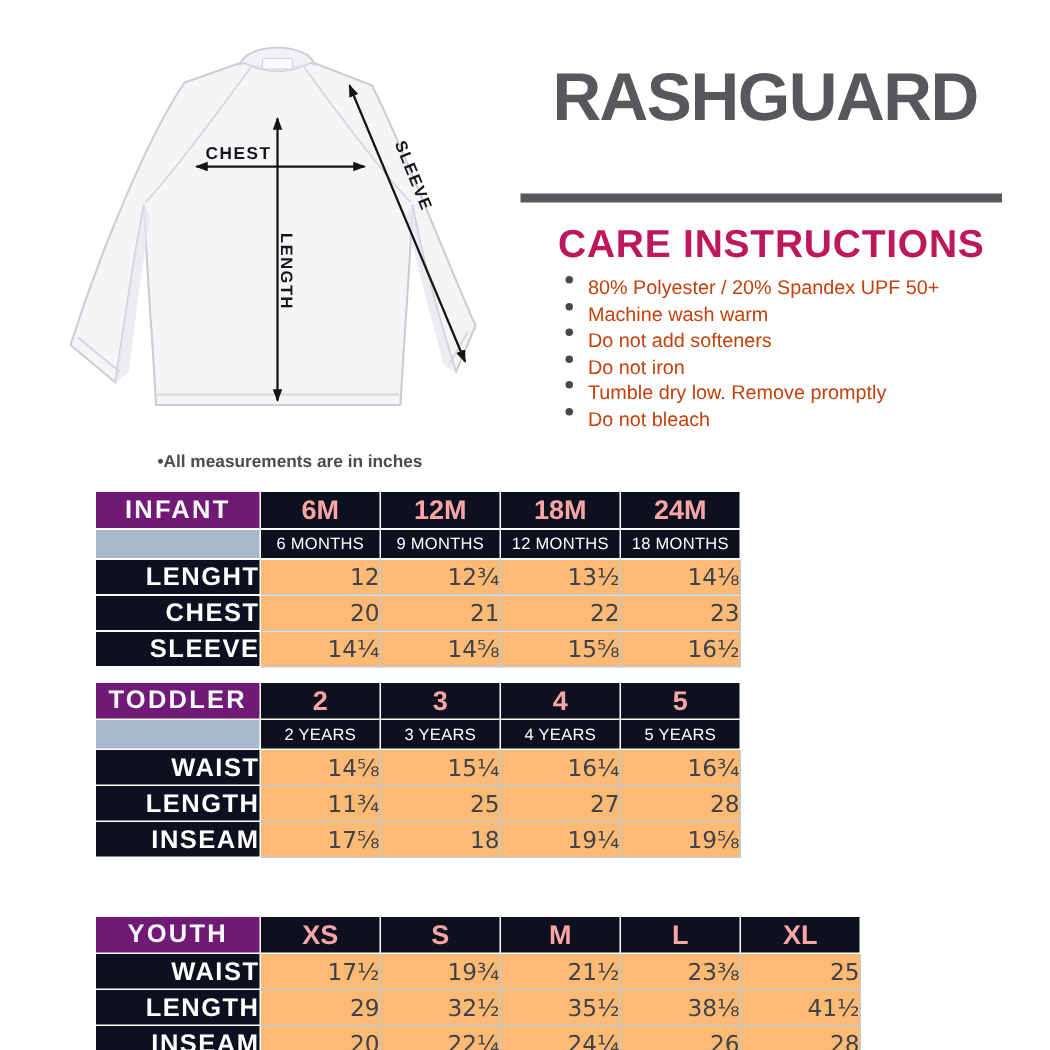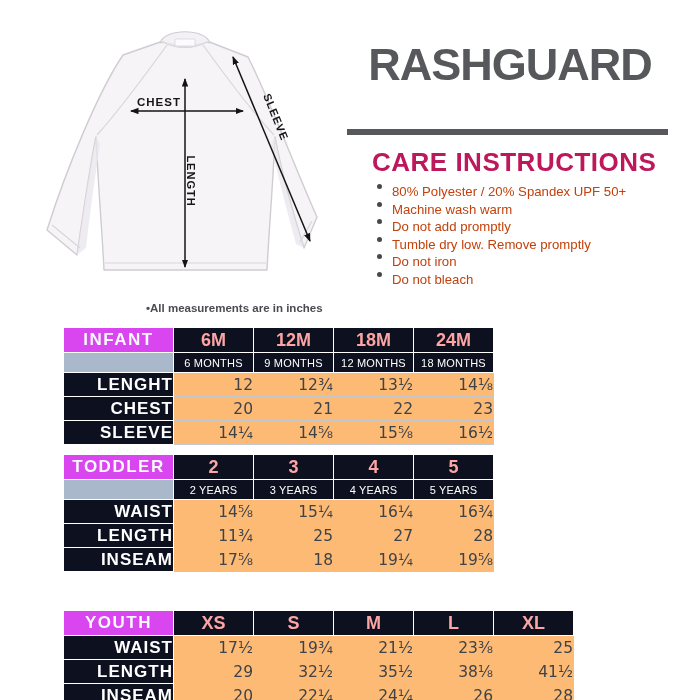--- a/index.html
+++ b/index.html
@@ -10,26 +10,26 @@
   .title{position:absolute;left:348px;top:44px;width:324px;text-align:center;
          color:#57585c;font-weight:bold;font-size:45px;line-height:41px;letter-spacing:-1px;}
   .divider{position:absolute;left:347px;top:129px;width:321px;height:6px;background:#57585c;}
   .care-heading{position:absolute;left:372px;top:147px;width:300px;color:#be185d;
                 font-weight:bold;font-size:26px;letter-spacing:0.5px;}
   .care-list{position:absolute;left:377px;top:184px;width:300px;}
   .care-item{display:flex;align-items:flex-start;height:17.5px;font-size:13.2px;color:#c2410c;}
   .care-bullet{width:5px;height:5px;border-radius:50%;background:#46484d;margin-right:10px;flex:none;}
 
   
-  .note{position:absolute;left:105px;top:302px;font-size:11.5px;font-weight:bold;color:#4a4c51;margin-left:41px;}
+  .note{position:absolute;left:105px;top:302px;font-size:11.5px;font-weight:bold;color:#4a4c51;}
 
   
   table.size-table{position:absolute;border-collapse:collapse;table-layout:fixed;}
   table.size-table td{padding:0;margin:0;text-align:center;vertical-align:middle;overflow:hidden;}
-  td.group{background:#d946ef;color:#f6f9fc;font-weight:bold;font-size:17px;letter-spacing:1.5px;
+  td.group{background:#701a75;color:#f6f9fc;font-weight:bold;font-size:17px;letter-spacing:1.5px;
            border:1px solid #ffffff;}
   td.gempty{background:#a9b8ca;border:1px solid #ffffff;}
   td.size{background:#0d101f;color:#fca5a5;font-weight:bold;font-size:18px;border:1px solid #ffffff;}
   td.age{background:#0d101f;color:#ffffff;font-weight:normal;font-size:11px;letter-spacing:0.2px;
          border:1px solid #ffffff;}
   td.rowlabel{background:#0d101f;color:#ffffff;font-weight:bold;font-size:17px;letter-spacing:1px;
               border:1px solid #ffffff;}
   td.data{background:#fdba74;color:#3e4249;font-size:15.5px;border:1px solid #c2c8d0;
           font-family:"DejaVu Sans","Liberation Sans",sans-serif;}
   tr.r-size td{height:24px;}
@@ -98,29 +98,29 @@
     <div class="care-item">
       <span class="care-bullet"></span>
       <span>80% Polyester / 20% Spandex UPF 50+</span>
     </div>
     <div class="care-item">
       <span class="care-bullet"></span>
       <span>Machine wash warm</span>
     </div>
     <div class="care-item">
       <span class="care-bullet"></span>
-      <span>Do not add promptly</span>
+      <span>Do not add softeners</span>
+    </div>
+    <div class="care-item">
+      <span class="care-bullet"></span>
+      <span>Do not iron</span>
     </div>
     <div class="care-item">
       <span class="care-bullet"></span>
       <span>Tumble dry low. Remove promptly</span>
-    </div>
-    <div class="care-item">
-      <span class="care-bullet"></span>
-      <span>Do not iron</span>
     </div>
     <div class="care-item">
       <span class="care-bullet"></span>
       <span>Do not bleach</span>
     </div>
   </div>
 
   <div class="note">•All measurements are in inches</div>
 
   <table id="tbl-infant" class="size-table">

